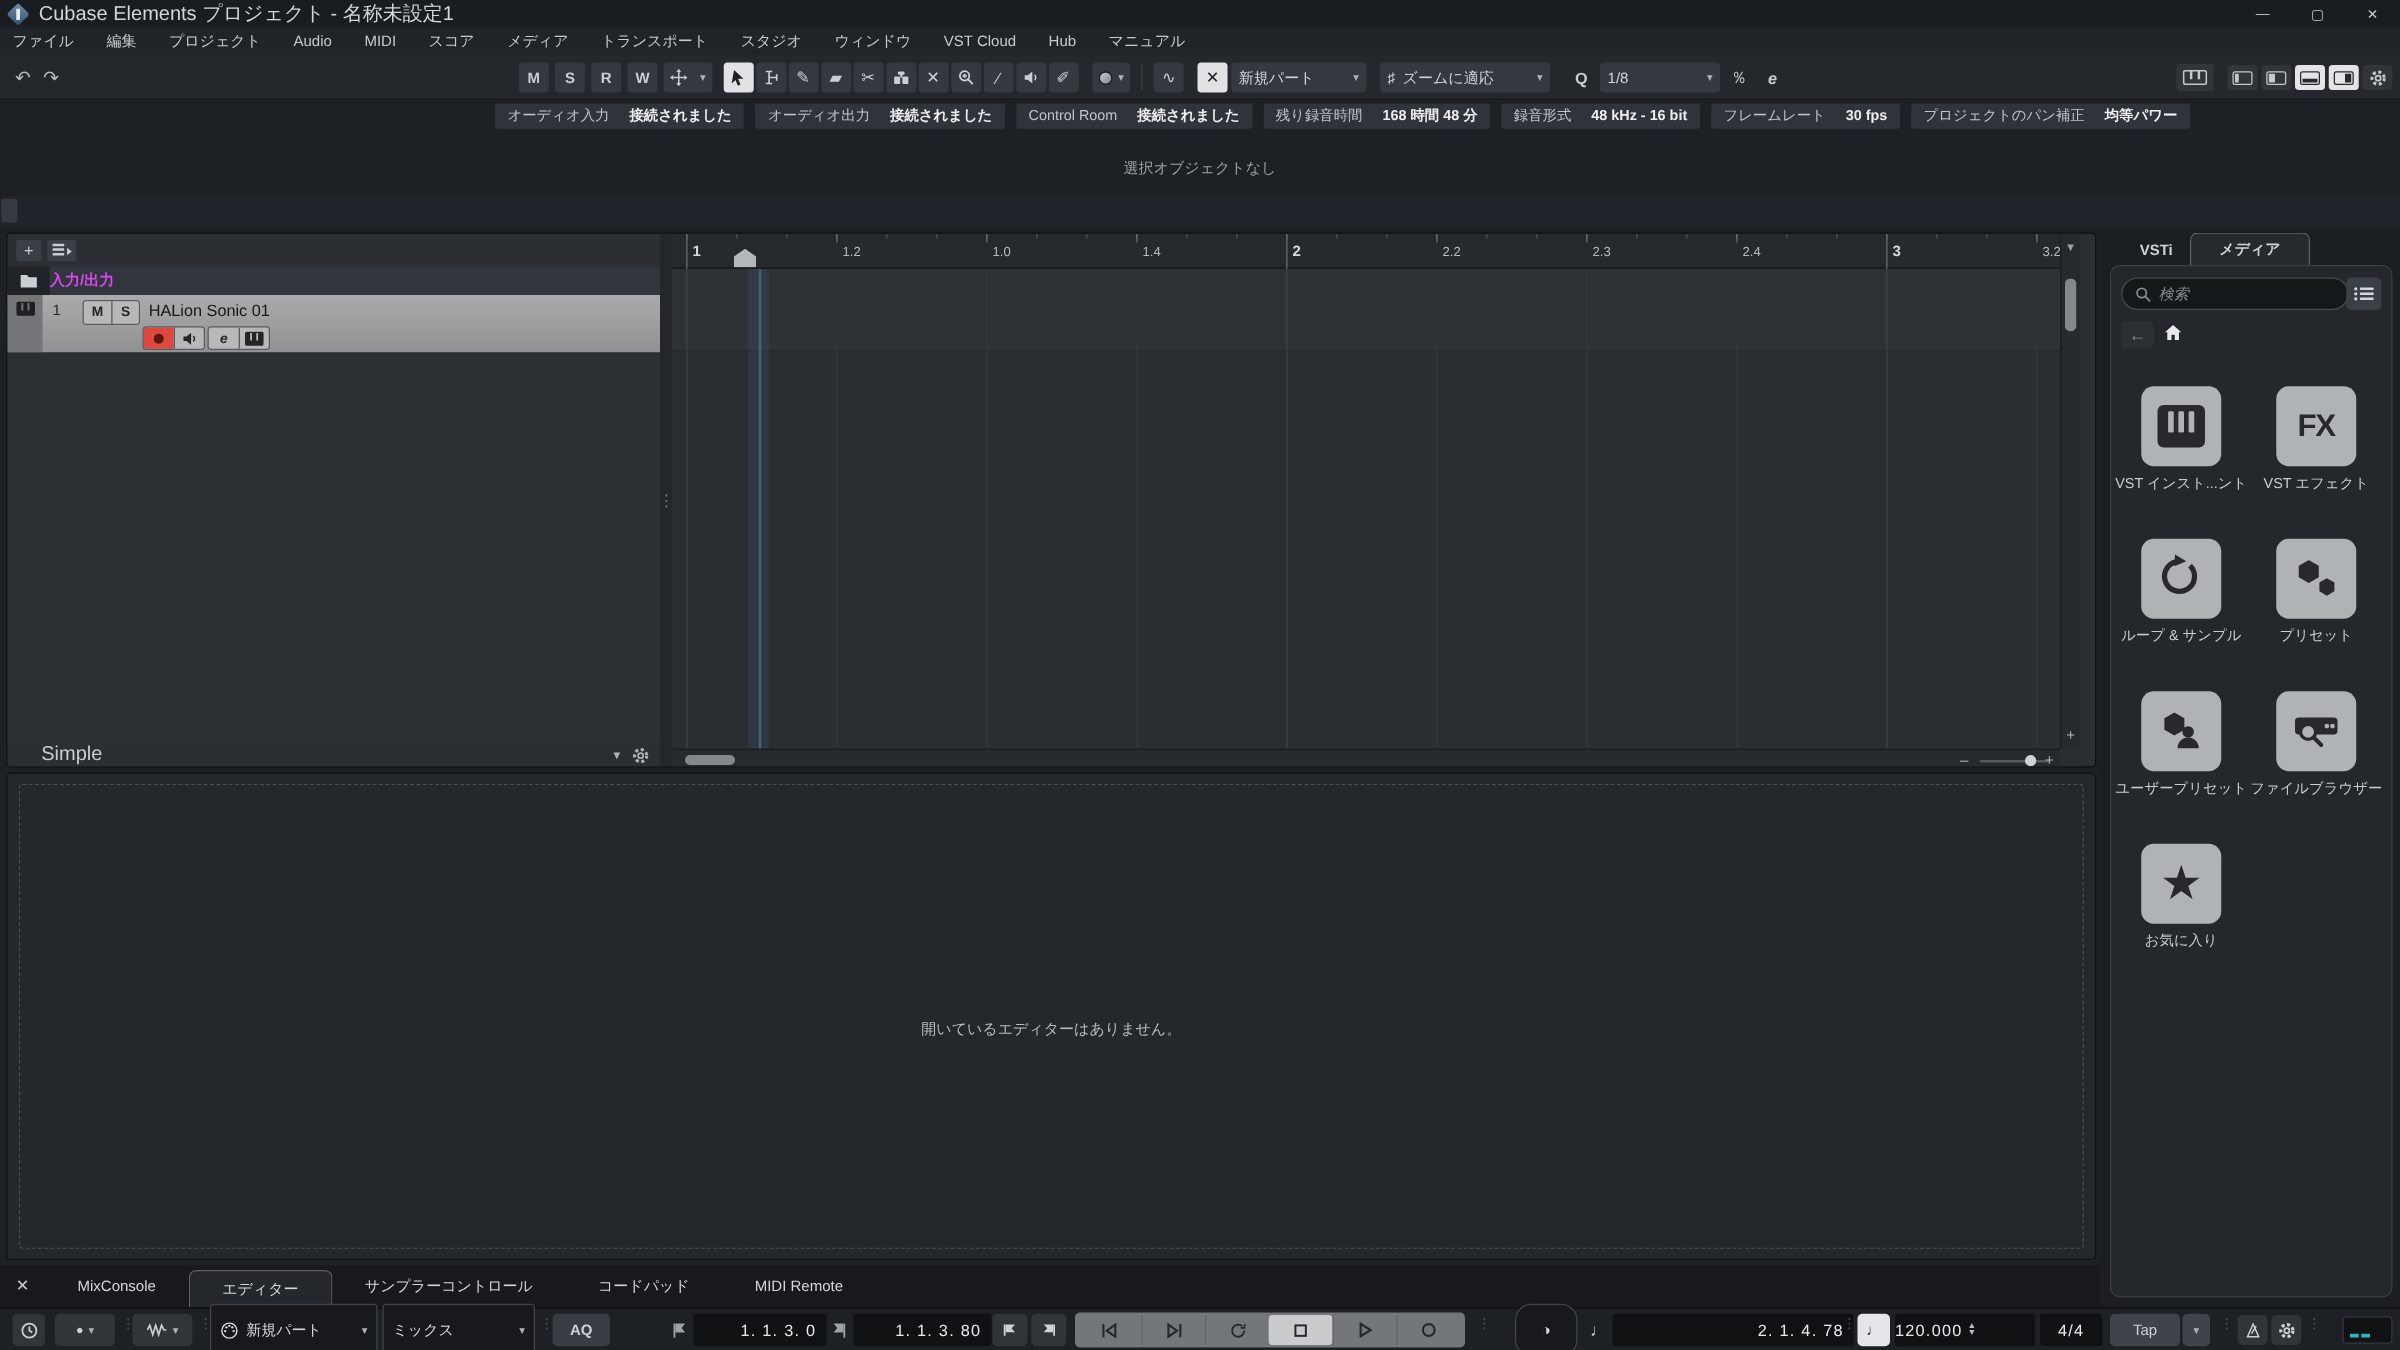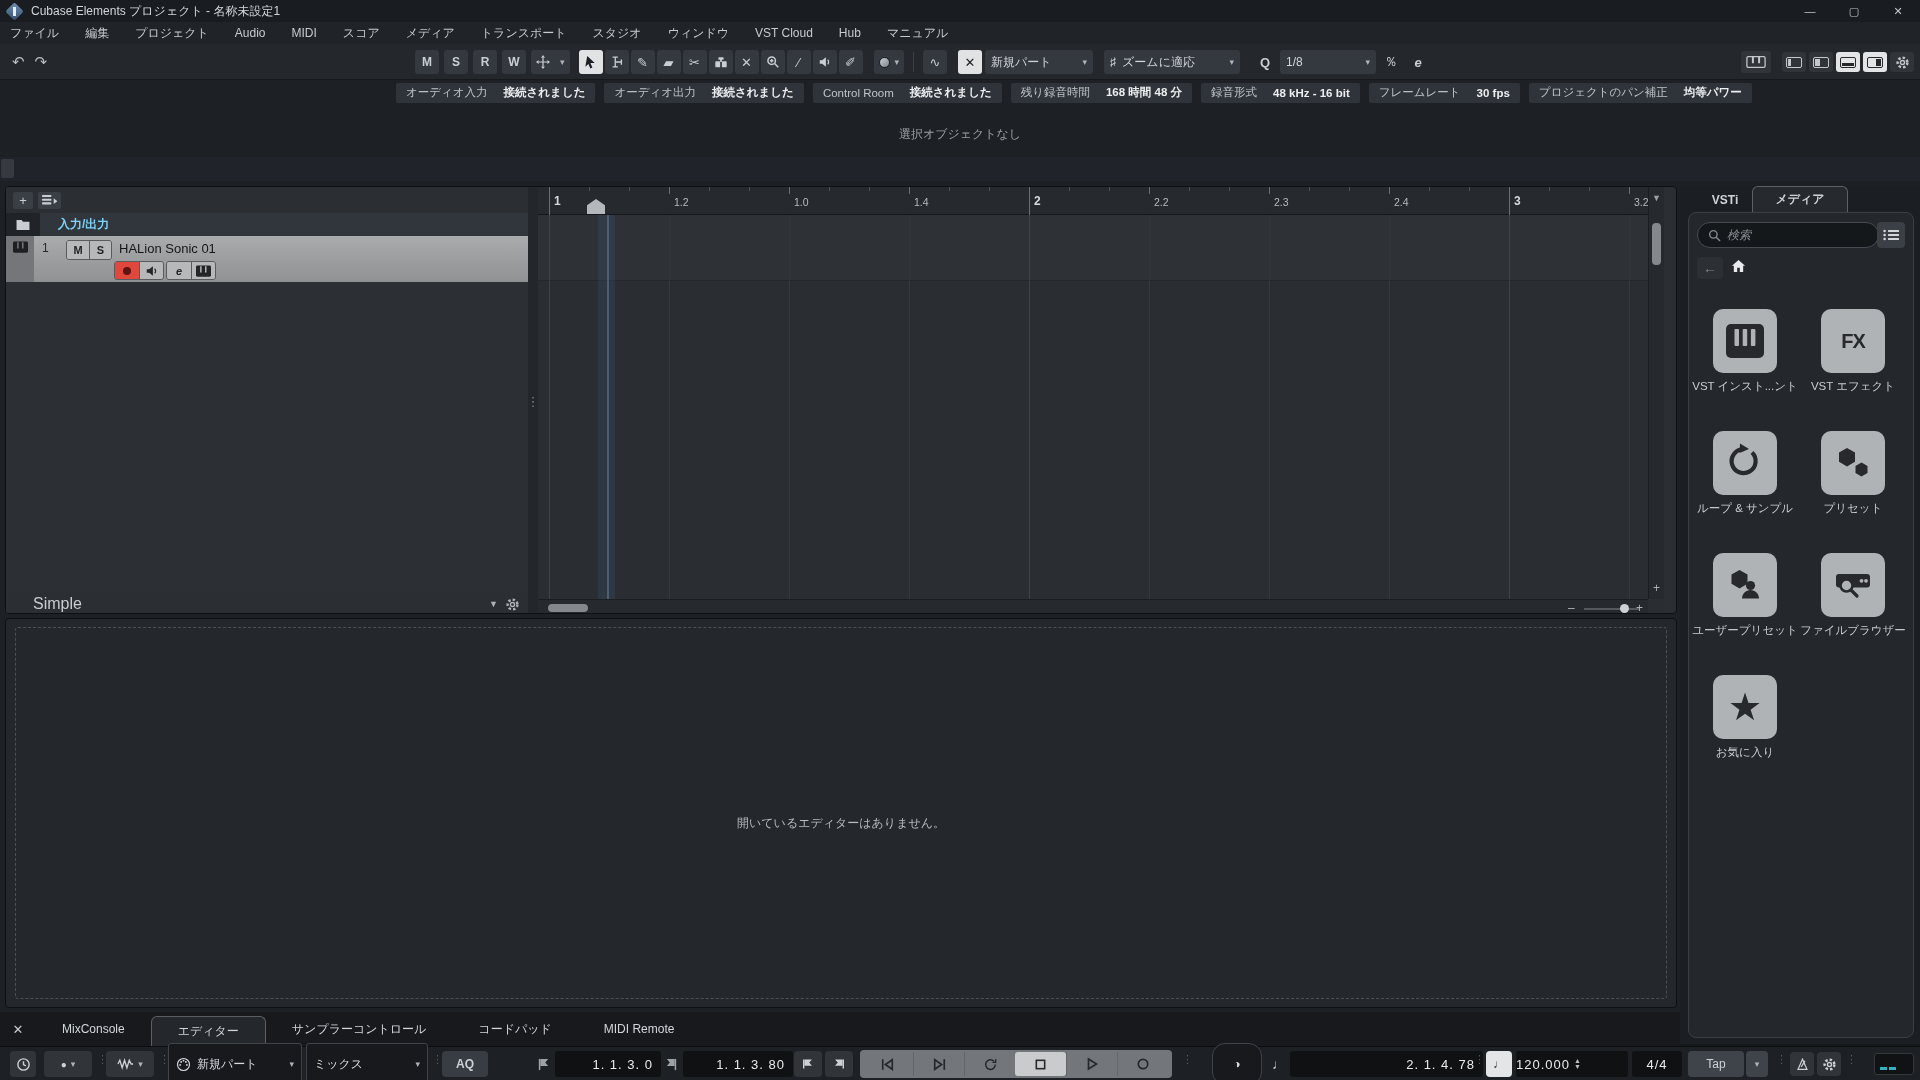--- a/index.html
+++ b/index.html
@@ -4,21 +4,21 @@
 <style>
 *{margin:0;padding:0;box-sizing:border-box;font-family:"Liberation Sans","DejaVu Sans",sans-serif}
 html,body{width:1920px;height:1080px;overflow:hidden;background:#131518}
 #app{position:relative;width:1920px;height:1080px;background:#1d2024;color:#ccd1d6;font-size:12px}
 .flex{display:flex;align-items:center}
 svg{display:block}
 
 #titlebar{position:absolute;left:0;top:0;width:1920px;height:22px;background:#191c20;display:flex;align-items:center}
 #logo{width:13px;height:13px;margin-left:8px;transform:rotate(45deg);background:linear-gradient(135deg,#6e8fb0,#35506e);border-radius:2px;position:relative;overflow:hidden}
 #logo i{position:absolute;left:5px;top:2px;width:3px;height:9px;background:#e8edf2;transform:rotate(-45deg)}
-#title{margin-left:10px;font-size:12px;color:#d2d6da}
+#title{margin-left:10px;font-size:16px;color:#d2d6da}
 #wincontrols{margin-left:auto;display:flex;height:22px}
 .wc{width:44px;height:22px;display:flex;align-items:center;justify-content:center;color:#c3c8cc;font-size:11px}
 #menubar{position:absolute;left:0;top:22px;width:1920px;height:22px;background:#202327;display:flex;align-items:center;padding-left:10px;gap:26px}
 .mitem{color:#c6cbd0;font-size:12px;white-space:nowrap}
 
 #toolbar{position:absolute;left:0;top:44px;width:1920px;height:36px;background:#24282d;border-bottom:1px solid #16181b}
 #tb-left{position:absolute;left:12px;top:0;height:36px;display:flex;align-items:center;gap:10px;color:#b9bec3;font-size:15px}
 #tb-center{position:absolute;left:415px;top:0;height:36px;display:flex;align-items:center;gap:5px}
 #tb-right{position:absolute;right:6px;top:0;height:36px;display:flex;align-items:center;gap:3px}
 .tbtn{height:24px;min-width:24px;border-radius:3px;background:#34393f;color:#c9ced3;display:flex;align-items:center;justify-content:center;font-size:13px}
@@ -42,21 +42,21 @@
 #statusline{position:absolute;left:50%;top:126px;transform:translateX(-50%);color:#9aa0a6;font-size:12px}
 #infoband{position:absolute;left:0;top:157px;width:1920px;height:24px;background:#202329}
 #infoband .chip{position:absolute;left:1px;top:2px;width:13px;height:19px;background:#353a41;border-radius:2px}
 
 #project{position:absolute;left:5px;top:186px;width:1672px;height:428px;background:#2b2f34;border:1px solid #0e1012;border-radius:4px;overflow:hidden}
 #tracklist{position:absolute;left:0;top:0;width:522px;height:428px;background:#2b2f34}
 #tl-header{position:absolute;left:0;top:0;width:522px;height:26px;display:flex;align-items:center;gap:5px;padding-left:7px;background:#2b2f34}
 .hbtn{height:17px;min-width:20px;background:#3a3f45;border-radius:2px;color:#c9ced3;display:flex;align-items:center;justify-content:center;font-size:13px;padding:0 3px}
 #folder-row{position:absolute;left:0;top:26px;width:522px;height:23px;background:#31363c;display:flex;align-items:center}
 #folder-row .gut{width:34px;height:23px;background:#202327;display:flex;align-items:center;justify-content:center;color:#caced2}
-#folder-row .lbl{margin-left:18px;color:#7dd3fc;font-weight:bold;font-size:12px}
+#folder-row .lbl{color:#d946ef;font-weight:bold;font-size:12px}
 #track-row{position:absolute;left:0;top:49px;width:522px;height:46px;background:linear-gradient(#a9abad,#8f9193)}
 #track-row .gut{position:absolute;left:0;top:0;width:28px;height:46px;background:#74767a;display:flex;align-items:flex-start;justify-content:center;padding-top:5px;color:#1d2023;--hole:#74767a}
 #track-row .tno{position:absolute;left:36px;top:5px;color:#26282a;font-size:12px}
 .msgrp{position:absolute;left:60px;top:4px;display:flex;border:1px solid #595b5d;border-radius:3px;overflow:hidden}
 .msbtn{width:22px;height:18px;display:flex;align-items:center;justify-content:center;background:#b6b8ba;color:#232527;font-weight:bold;font-size:11px}
 .msbtn+.msbtn{border-left:1px solid #595b5d}
 #track-name{position:absolute;left:113px;top:5px;color:#141618;font-size:13px}
 .trgrp{position:absolute;top:25px;display:flex;border:1px solid #595b5d;border-radius:3px;overflow:hidden}
 .trbtn{width:24px;height:17px;display:flex;align-items:center;justify-content:center;background:#b6b8ba;color:#232527;font-size:11px;font-weight:bold}
 .trbtn+.trbtn{border-left:1px solid #595b5d}
@@ -119,21 +119,21 @@
 .rztab.active{background:#26292d;border:1px solid #5c6166;border-bottom:none;border-radius:6px 6px 0 0;height:26px;top:0}
 #rz-panel{position:absolute;left:8px;top:26px;width:226px;height:826px;background:#24272c;border:1px solid #3a3f45;border-radius:8px}
 #rz-search{position:absolute;left:8px;top:9px;width:182px;height:26px;border-radius:13px;background:#15181b;border:1px solid #464b51;display:flex;align-items:center;padding:0 10px;gap:6px;color:#868c92}
 #rz-search input{background:transparent;border:none;outline:none;color:#c6cbd0;font-style:italic;font-size:12px;width:130px}
 #rz-search input::placeholder{color:#868c92;font-style:italic}
 #rz-list{position:absolute;right:8px;top:9px;width:28px;height:26px;border-radius:4px;background:#3b4046;display:flex;align-items:center;justify-content:center;color:#d4d7da}
 #rz-back{position:absolute;left:8px;top:44px;width:26px;height:22px;border-radius:4px;background:#2c3035;display:flex;align-items:center;justify-content:center;color:#80868c;font-size:14px}
 #rz-home{position:absolute;left:42px;top:46px;color:#e8eaec}
 .tile{position:absolute;width:64px;height:64px;border-radius:10px;background:#b0b3b5;color:#27292c;display:flex;align-items:center;justify-content:center;--tile:#b0b3b5}
 .tlabel{position:absolute;width:110px;text-align:center;color:#c9cdd1;font-size:11.5px;white-space:nowrap}
-.fxtxt{font-weight:bold;font-size:20px;letter-spacing:-1px}
+.fxtxt{font-weight:bold;font-size:25px;letter-spacing:-1px}
 .startxt{font-size:38px;line-height:38px}
 </style>
 </head>
 <body>
 
 <div id="app">
 
   <div id="titlebar">
     <div id="logo">
         <i></i>

